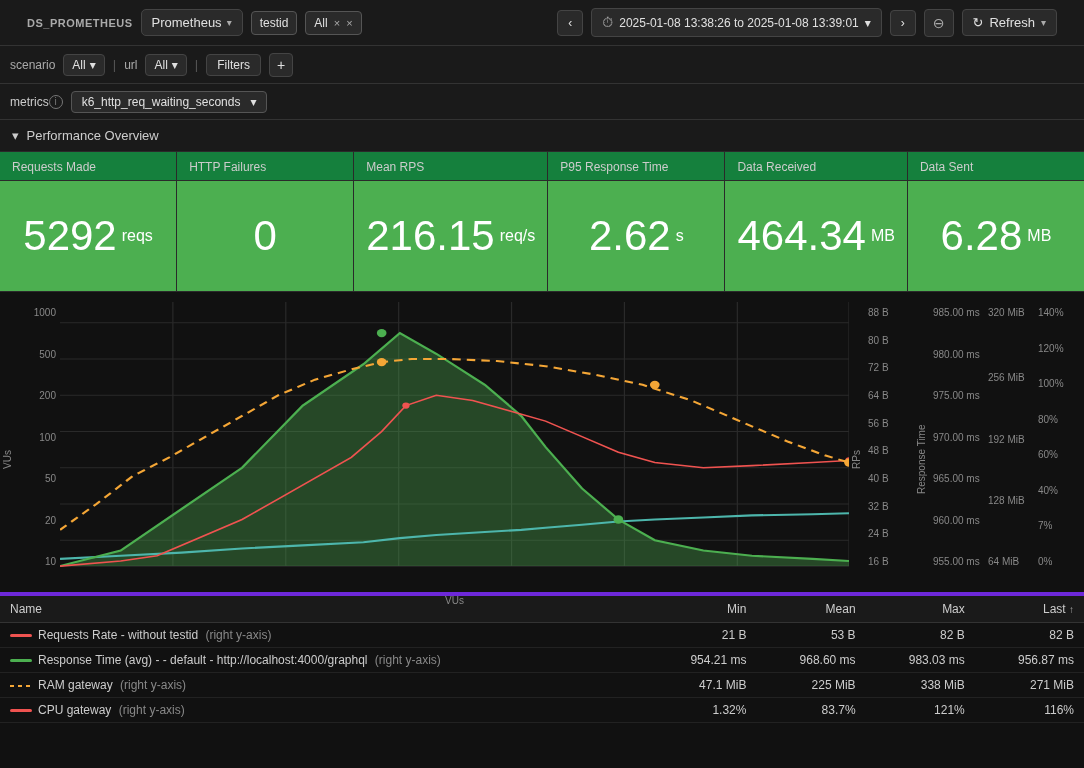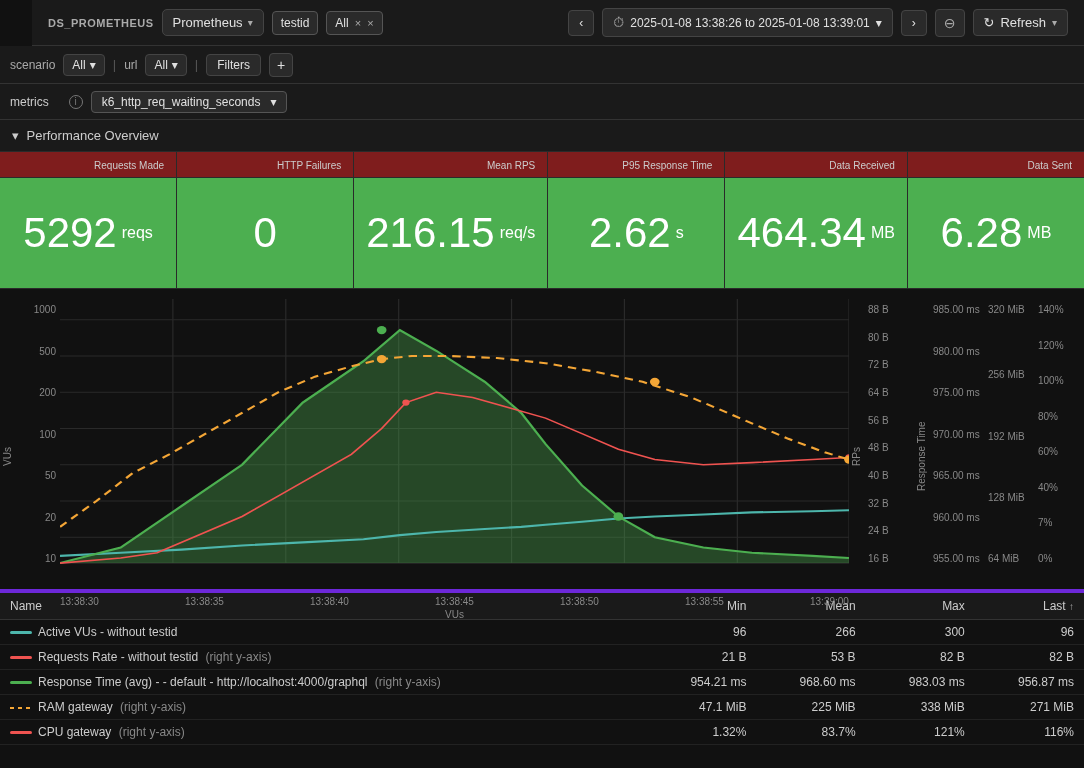--- a/index.html
+++ b/index.html
@@ -11,24 +11,23 @@
       width: 1084px;
       min-height: 768px;
     }
 
     
     .top-bar {
       display: flex;
       align-items: center;
       background: #1a1a1a;
       border-bottom: 1px solid #333;
-      padding: 0 16px;
+      padding: 0 27px;
       height: 46px;
       gap: 8px;
-      margin-left: 32px;
     }
     .ds-label {
       color: #aaa;
       font-size: 11px;
       font-weight: bold;
       letter-spacing: 0.5px;
     }
     .dropdown-btn {
       display: flex;
       align-items: center;
@@ -148,21 +147,21 @@
       background: #1a1a1a;
       border-bottom: 1px solid #333;
       padding: 0 10px;
       height: 36px;
       gap: 8px;
     }
     .metrics-label {
       color: #ccc;
       font-size: 12px;
       display: flex;
-      gap: 20px;
+      gap: 0;
     }
     .info-icon {
       display: inline-flex;
       align-items: center;
       justify-content: center;
       width: 14px;
       height: 14px;
       border-radius: 50%;
       border: 1px solid #777;
       color: #777;
@@ -202,25 +201,24 @@
       border-bottom: 1px solid #2a2a2a;
     }
     .stat-card {
       flex: 1;
       border-right: 1px solid #2a2a2a;
       padding: 0;
     }
     .stat-card:last-child { border-right: none; }
     .stat-card-title {
       padding: 8px 12px 6px;
-      font-size: 10px;
+      font-size: 12px;
       color: #ccc;
-      background: #7f1d1d;
+      background: #15803d;
       border-bottom: 1px solid #2a2a2a;
-      text-align: right;
     }
     .stat-card-value {
       background: #4caf50;
       min-height: 110px;
       display: flex;
       align-items: center;
       justify-content: center;
       padding: 10px 12px;
     }
     .stat-card-value .big-num {
@@ -529,29 +527,20 @@
 
         <circle cx="265" cy="30" r="4" fill="#4caf50"></circle>
         <circle cx="460" cy="210" r="4" fill="#4caf50"></circle>
         <circle cx="285" cy="100" r="3" fill="#ef5350"></circle>
         <circle cx="650" cy="153" r="3" fill="#ef5350"></circle>
         <circle cx="265" cy="58" r="4" fill="#f4a636"></circle>
         <circle cx="490" cy="80" r="4" fill="#f4a636"></circle>
         <circle cx="650" cy="155" r="4" fill="#f4a636"></circle>
       </svg>
       
-      <div class="chart-x-labels">
-        <span>13:38:30</span>
-        <span>13:38:35</span>
-        <span>13:38:40</span>
-        <span>13:38:45</span>
-        <span>13:38:50</span>
-        <span>13:38:55</span>
-        <span>13:39:00</span>
-      </div>
       <div class="chart-x-title">VUs</div>
     </div>
 
     <div class="axis-title-vertical">
       <span>RPs</span>
     </div>
     <div class="chart-y-right1">
       <span>88 B</span>
       <span>80 B</span>
       <span>72 B</span>
@@ -601,27 +590,20 @@
   <thead>
     <tr>
       <th>Name</th>
       <th class="right">Min</th>
       <th class="right">Mean</th>
       <th class="right">Max</th>
       <th class="right">Last <span class="sort-indicator">↑</span></th>
     </tr>
   </thead>
   <tbody id="legend-tbody">
-  <tr>
-        <td><span class="color-line" style="background: rgb(77, 182, 172); height: 3px; border-radius: 2px;"></span><span>Active VUs - without testid</span><span style="color: rgb(136, 136, 136); margin-left: 4px;"></span></td>
-        <td class="right">96</td>
-        <td class="right">266</td>
-        <td class="right">300</td>
-        <td class="right">96</td>
-      </tr>
       <tr>
         <td><span class="color-line" style="background: rgb(239, 83, 80); height: 3px; border-radius: 2px;"></span><span>Requests Rate - without testid</span><span style="color: rgb(136, 136, 136); margin-left: 4px;"> (right y-axis)</span></td>
         <td class="right">21 B</td>
         <td class="right">53 B</td>
         <td class="right">82 B</td>
         <td class="right">82 B</td>
       </tr>
       <tr>
         <td><span class="color-line" style="background: rgb(76, 175, 80); height: 3px; border-radius: 2px;"></span><span>Response Time (avg) - - default - http://localhost:4000/graphql</span><span style="color: rgb(136, 136, 136); margin-left: 4px;"> (right y-axis)</span></td>
         <td class="right">954.21 ms</td>

